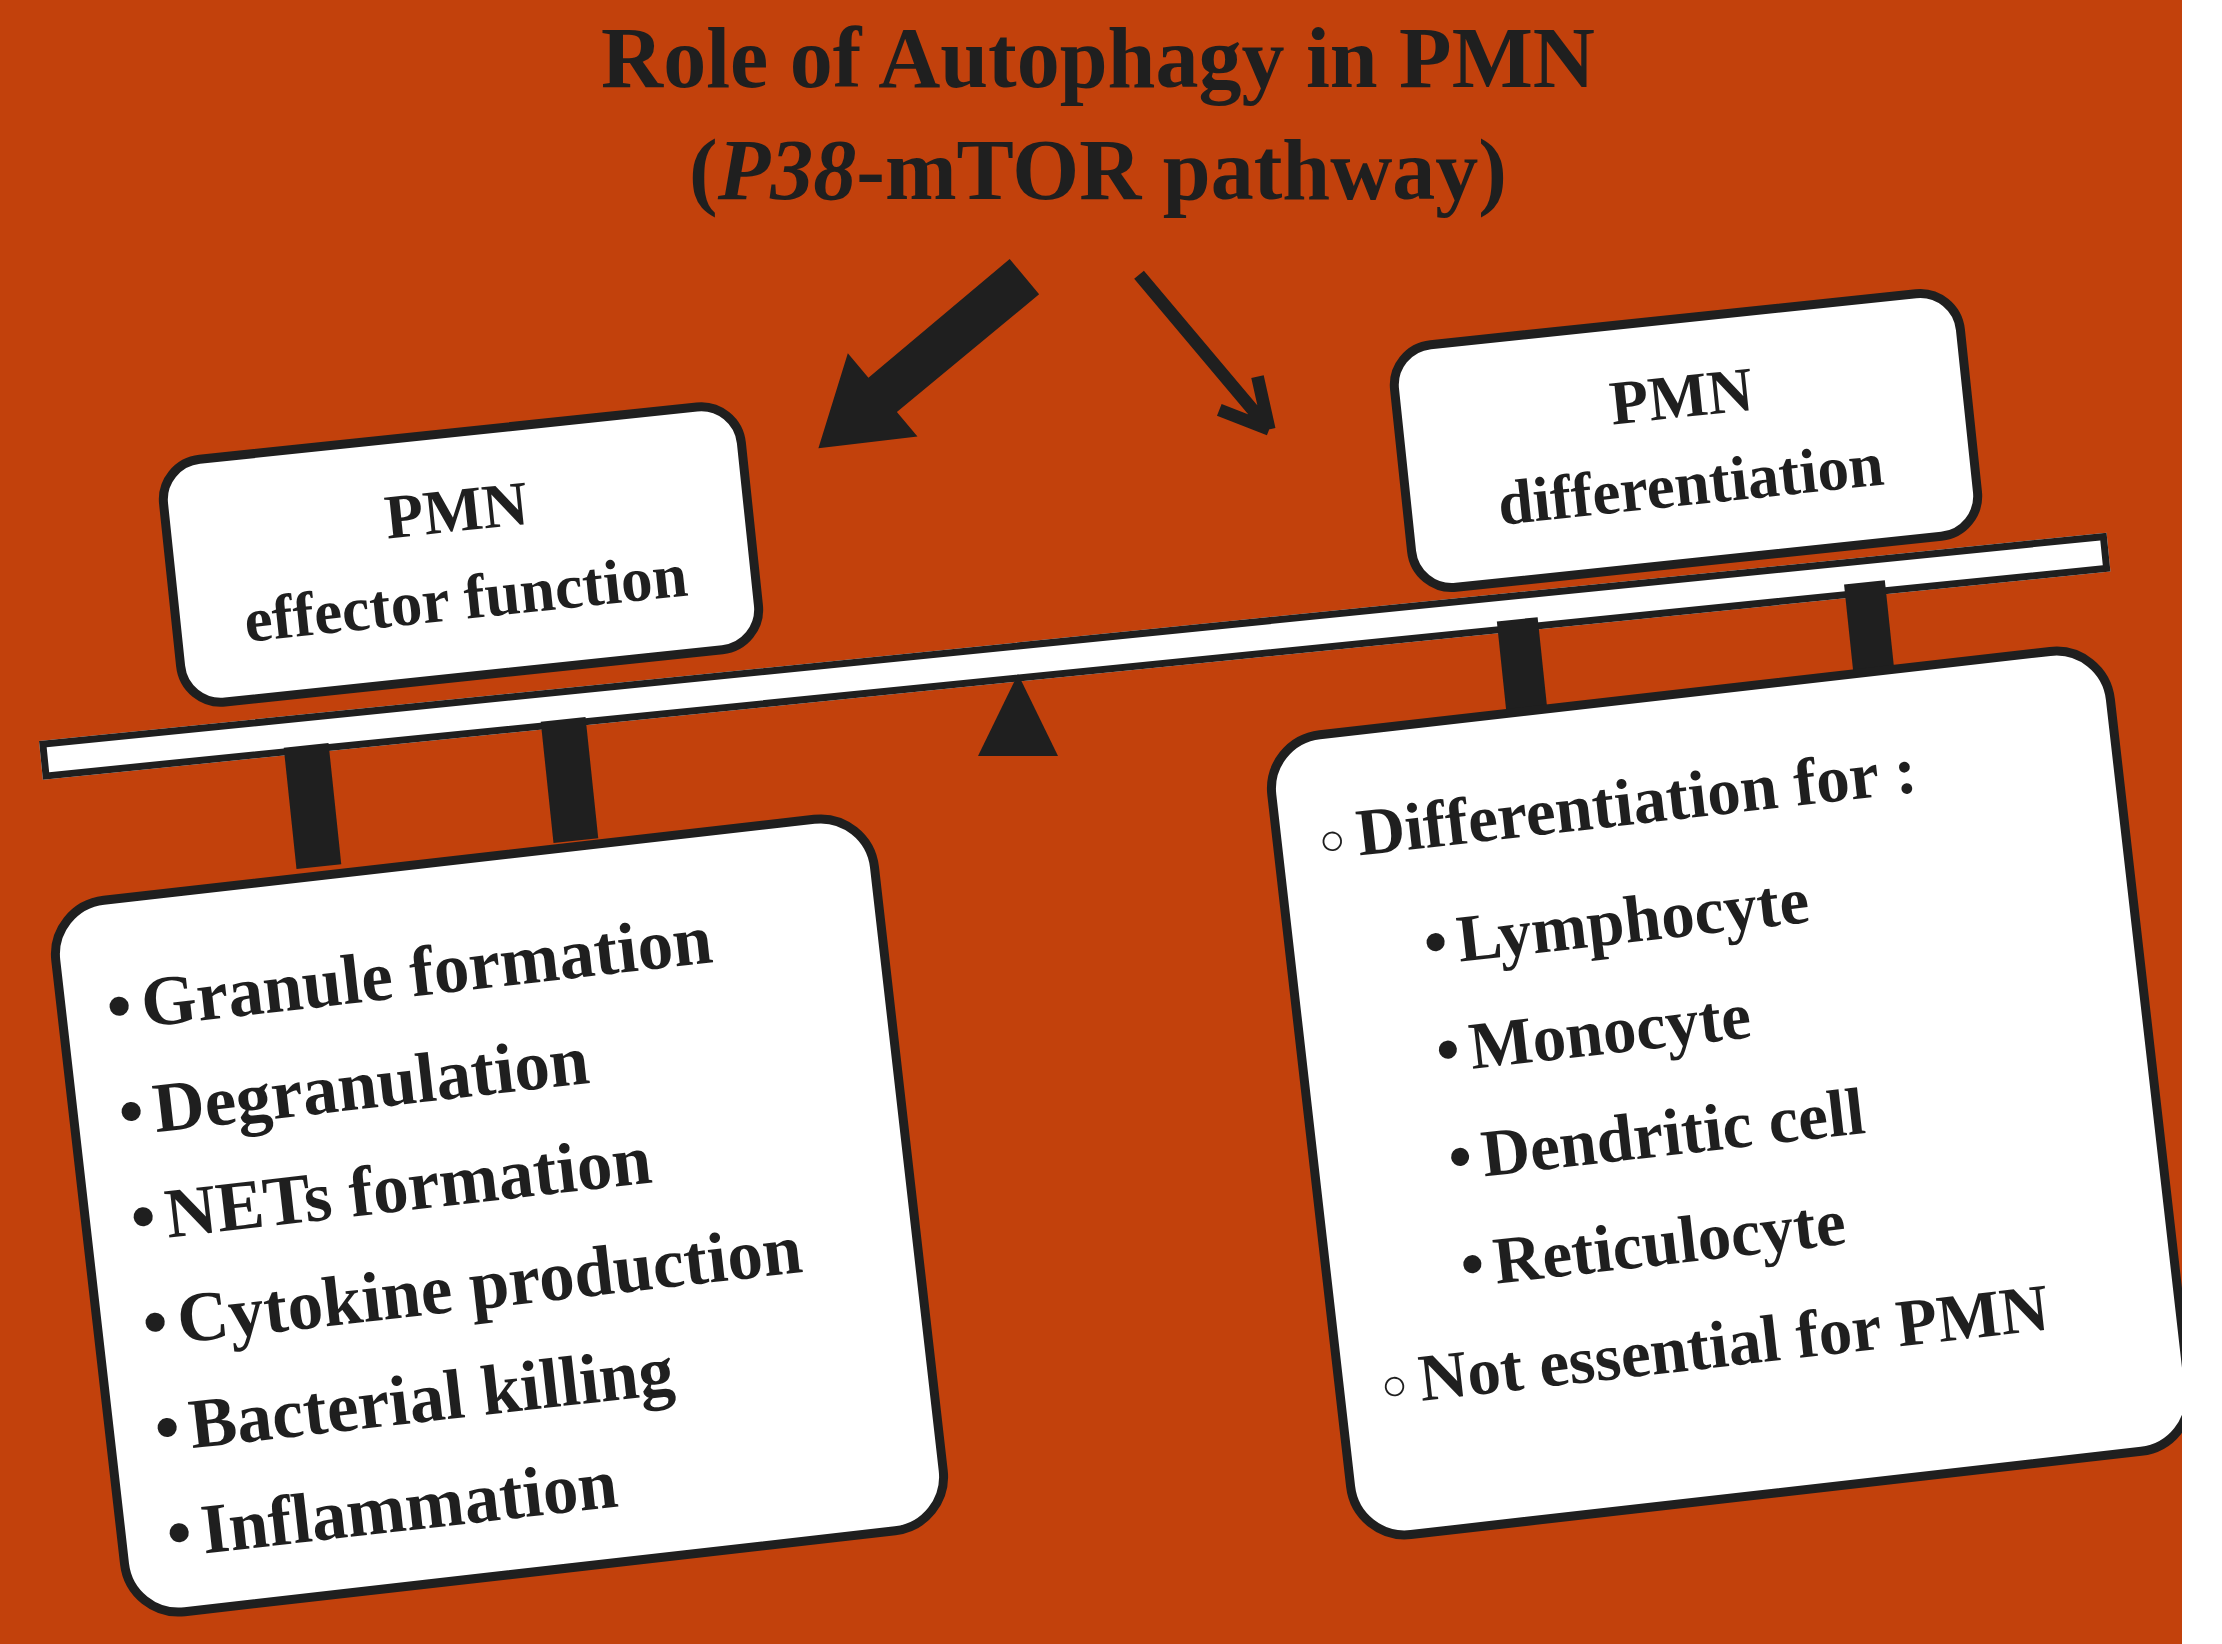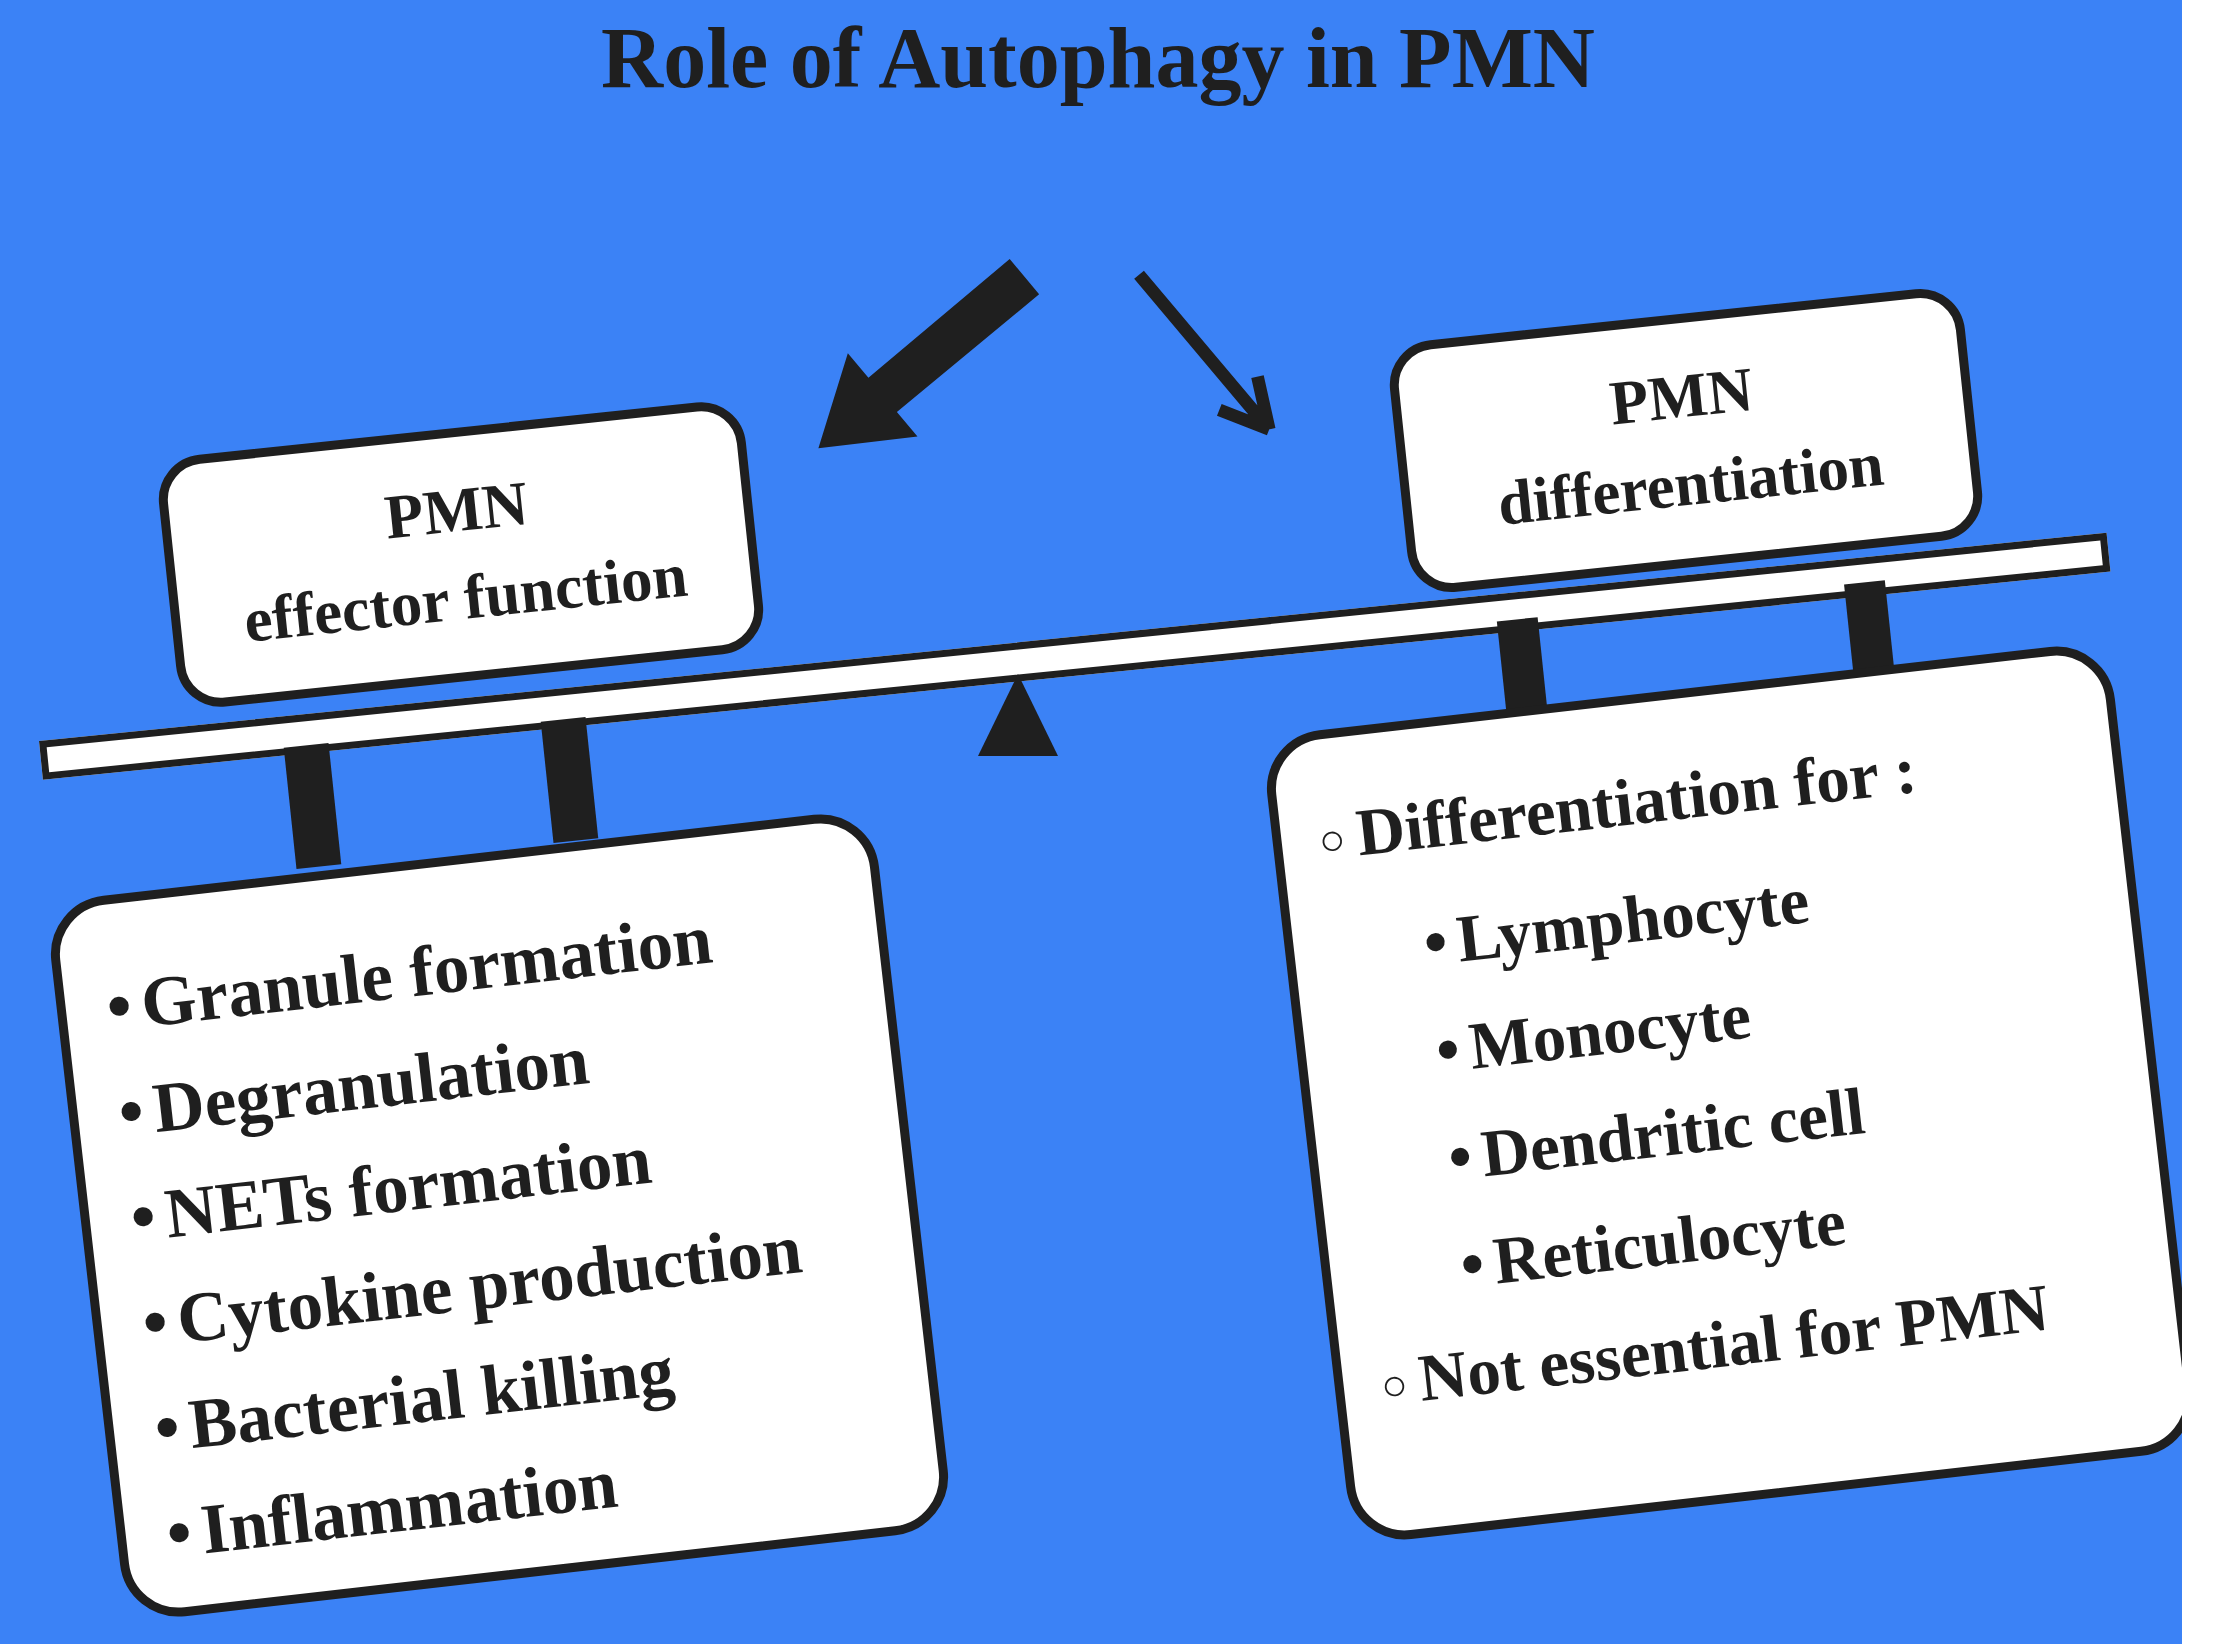--- a/index.html
+++ b/index.html
@@ -1,20 +1,20 @@
 <!DOCTYPE html>
 <html><head>
 <meta charset="utf-8">
 <style>
   html, body { margin: 0; padding: 0; background: #ffffff; }
   .stage {
     position: relative;
     width: 2182px;
     height: 1645px;
-    background: #3b82f6;
+    background: #c2410c;
     overflow: hidden;
     font-family: "Liberation Serif", serif;
     font-weight: bold;
     color: #1f1f1f;
   }
   
   .title {
     position: absolute;
     left: 0; top: 2px;
     width: 2196px;
@@ -86,20 +86,21 @@
   .dot  { margin-right: 9.8px; }
   .circ { font-size: 0.66em; margin-right: 11.8px; position: relative; top: -0.08em; }
 </style>
 </head>
 <body>
 
 <div class="stage">
 
   <h1 class="title">
     <div>Role of Autophagy in PMN</div>
+    <div><span>(</span><span class="it">P38</span><span>-mTOR pathway)</span></div>
   </h1>
 
   <svg class="arrow-thick" viewBox="0 0 270 210" xmlns="http://www.w3.org/2000/svg">
     <polygon points="35,195 65,98 86,123 230,2 260,38 115,158 136,183" fill="#1f1f1f"></polygon>
   </svg>
 
   <svg class="arrow-thin" viewBox="0 0 170 190" xmlns="http://www.w3.org/2000/svg">
     <path d="M12,12 L145,170 M145,170 L133,116 M145,170 L94,150" stroke="#1f1f1f" stroke-width="13" fill="none"></path>
   </svg>
 

